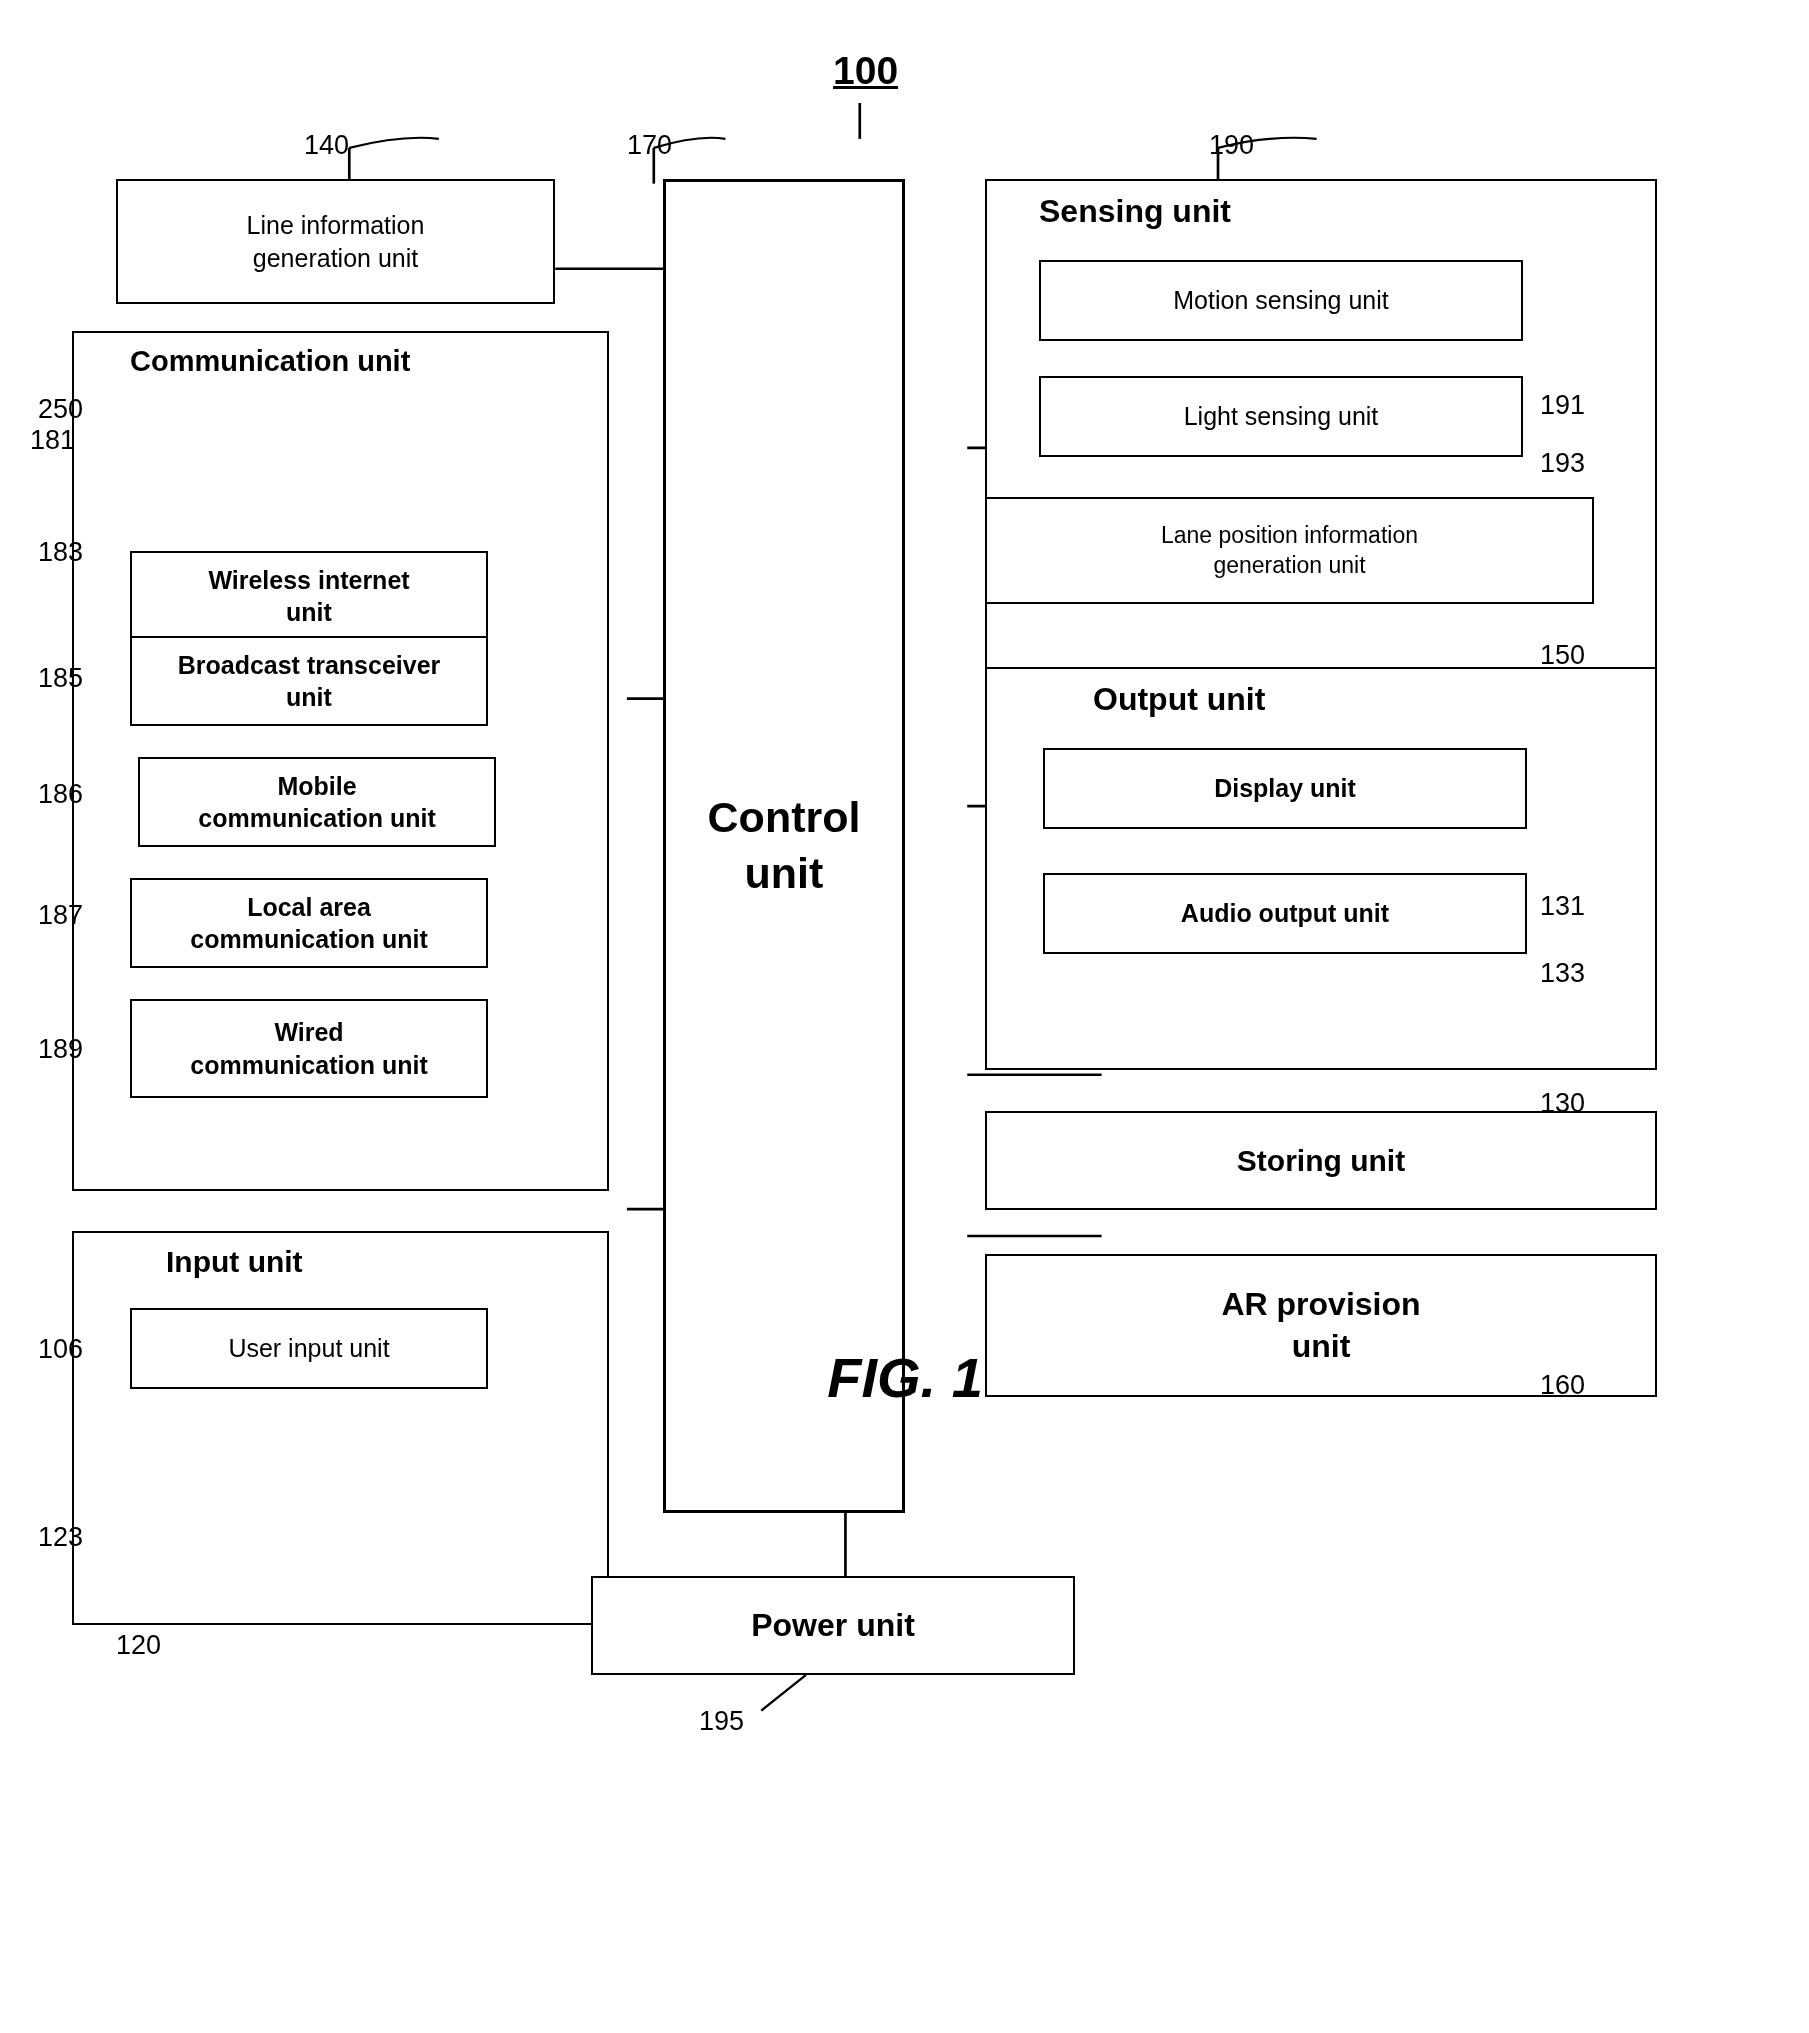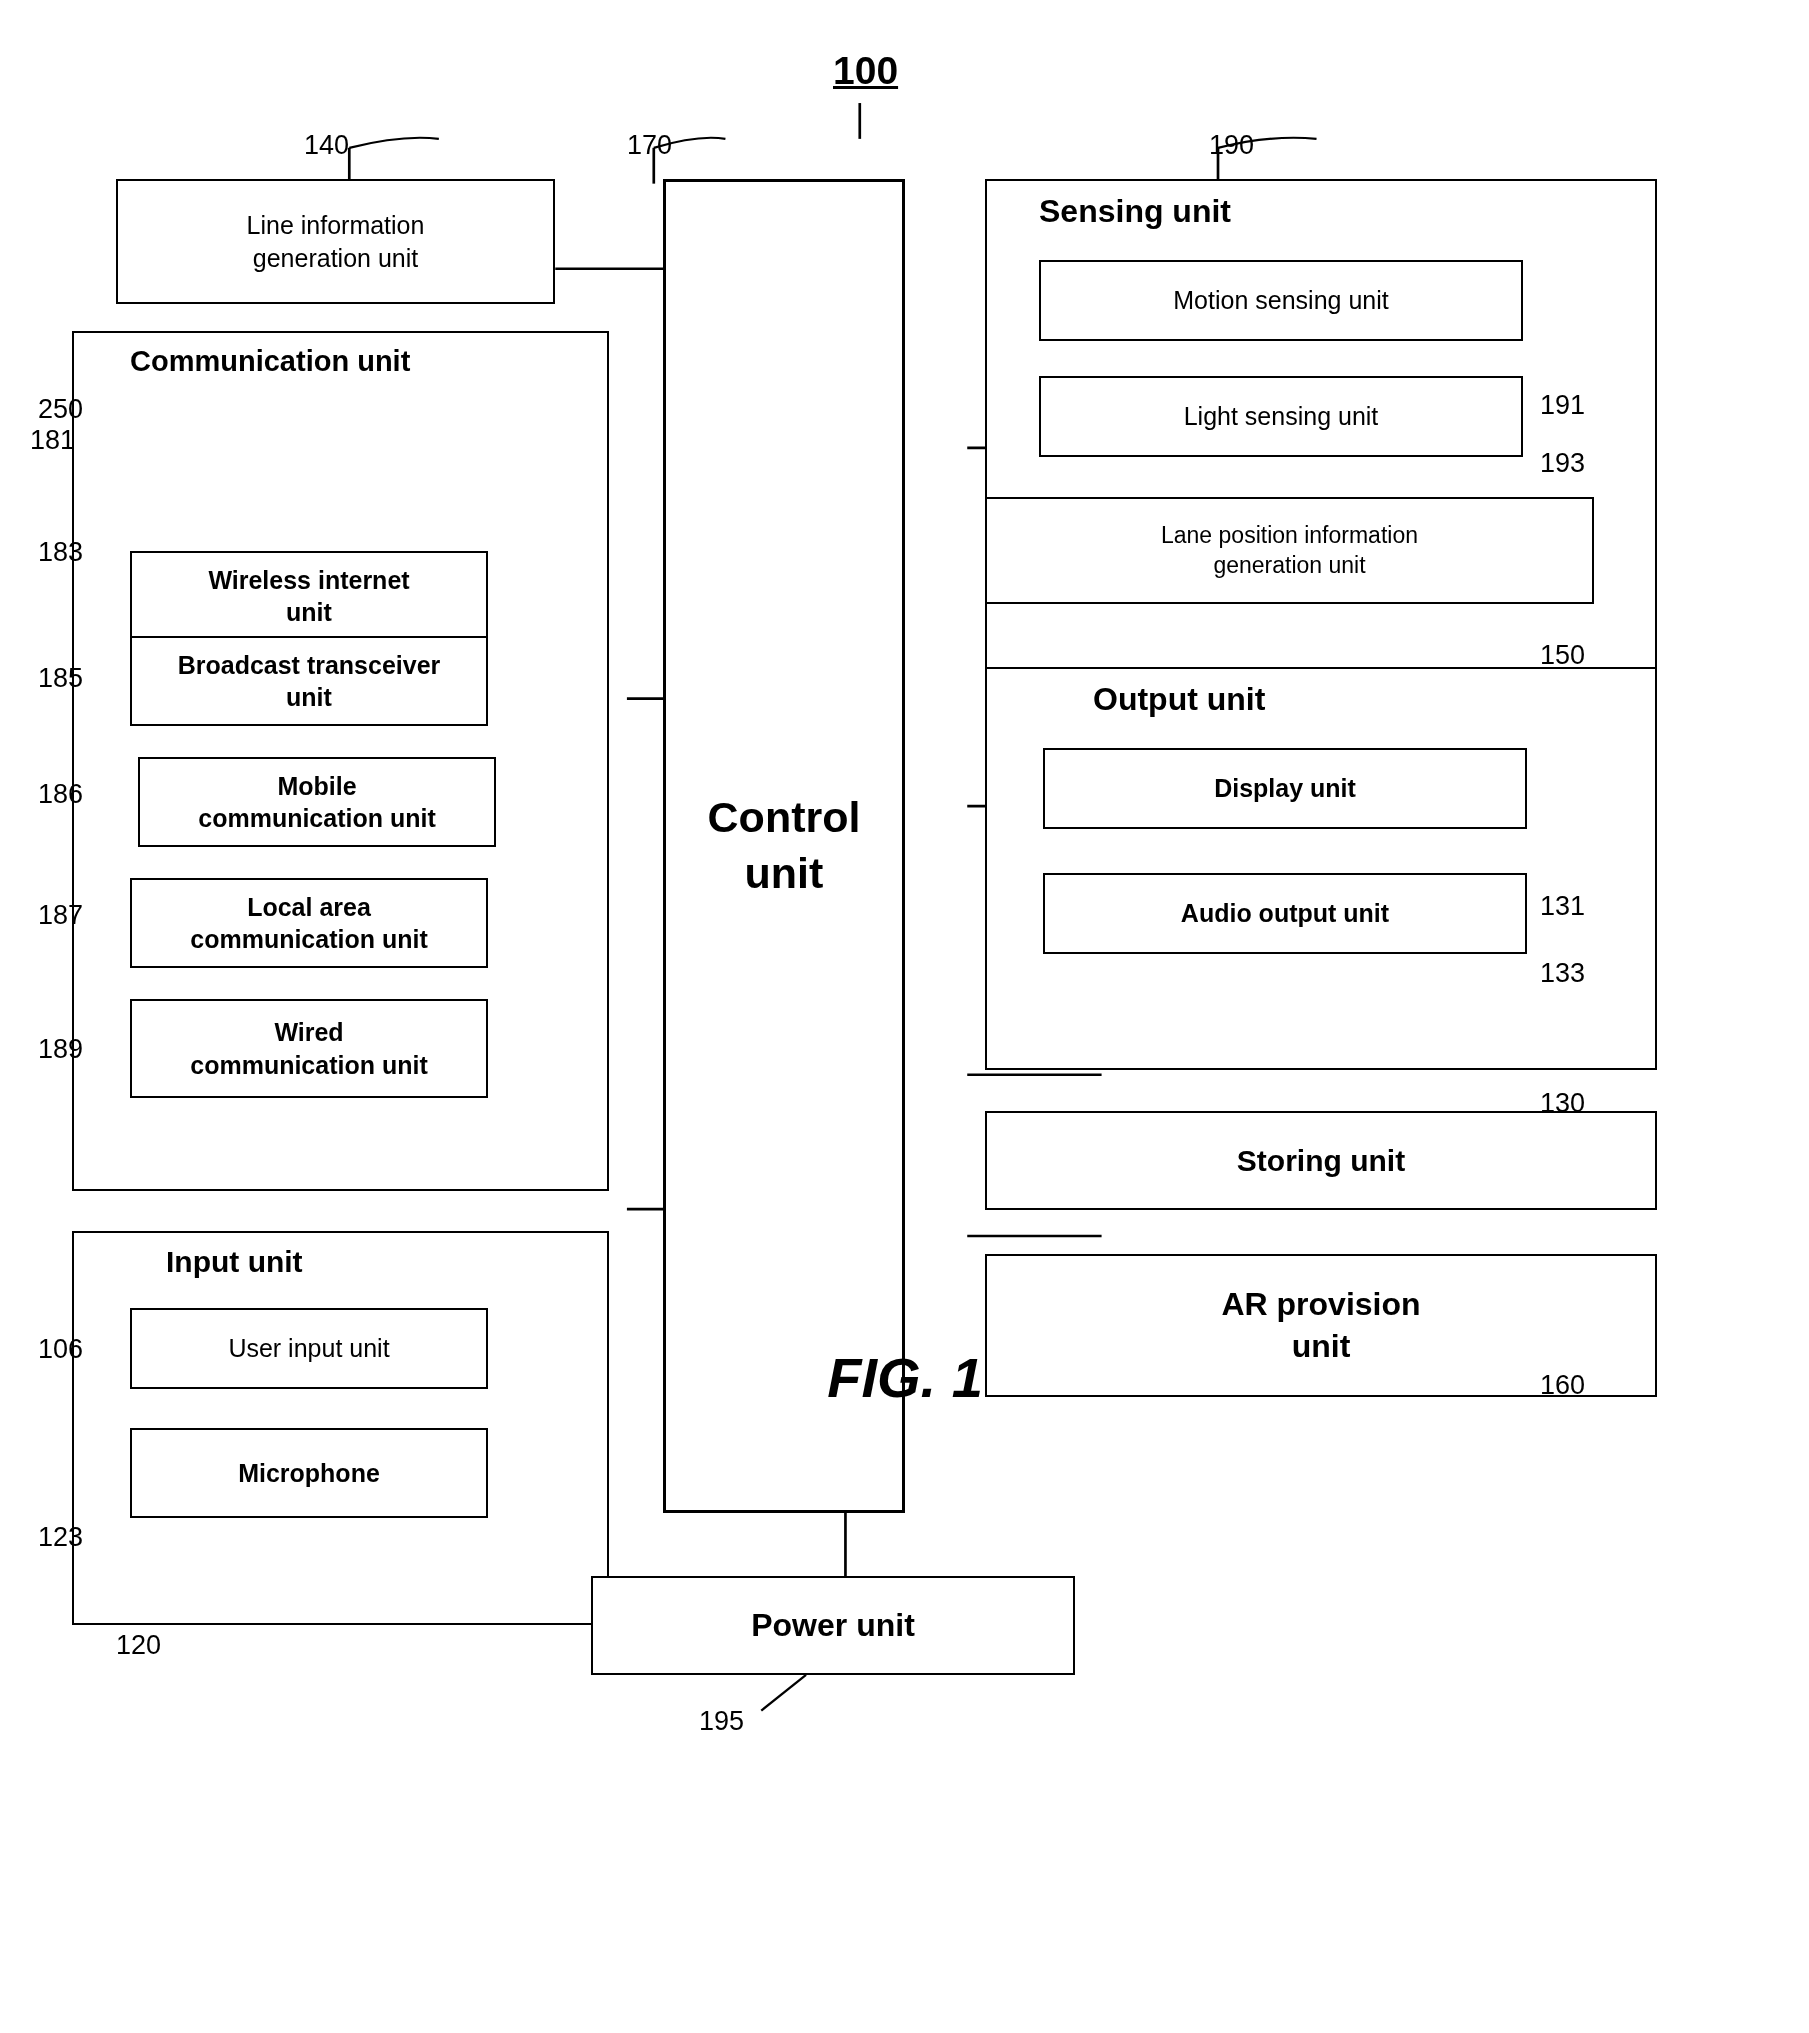--- a/index.html
+++ b/index.html
@@ -219,23 +219,20 @@
   <div class="outer-box" style="left:72px; top:1231px; width:537px; height:394px;">
   </div>
 
   <div style="position:absolute;left:166px;top:1245px;font-size:30px;font-weight:bold;">Input unit</div>
 
   <div class="box box-bold" style="left:130px; top:1308px; width:358px; height:81px; font-size:25px;font-weight:normal;justify-content:center;">
     <span>User input unit</span>
   </div>
   <div class="num-label" style="top:1334px;left:38px;">106</div>
 
-  <div class="box box-bold" style="left:130px; top:1428px; width:358px; height:90px; font-size:25px;font-weight:bold;">
-    <span>Microphone</span>
-  </div>
   <div class="num-label" style="top:1522px;left:38px;">123</div>
 
   <div class="num-label" style="top:1630px;left:116px;">120</div>
 
   <div class="box box-bold" style="left:591px; top:1576px; width:484px; height:99px; font-size:32px;font-weight:bold;">
     <span>Power unit</span>
   </div>
   <div class="num-label" style="top:1706px;left:699px;">195</div>
 
   <div style="position:absolute;bottom:72px;left:50%;transform:translateX(-50%);font-size:56px;font-weight:bold;font-style:italic;">FIG. 1</div>

